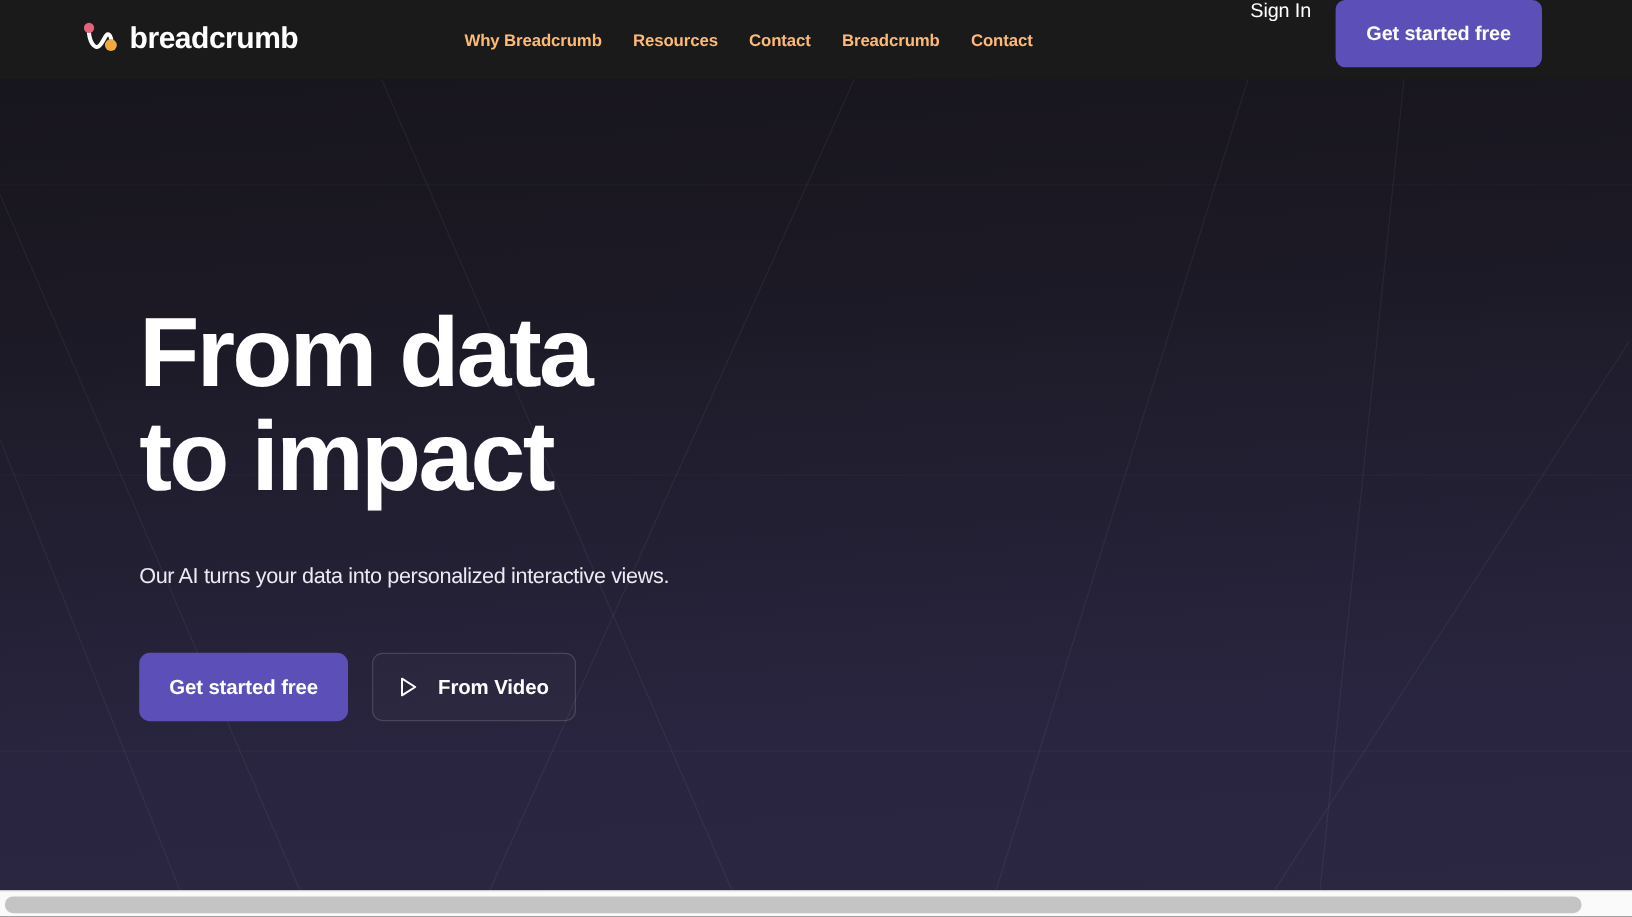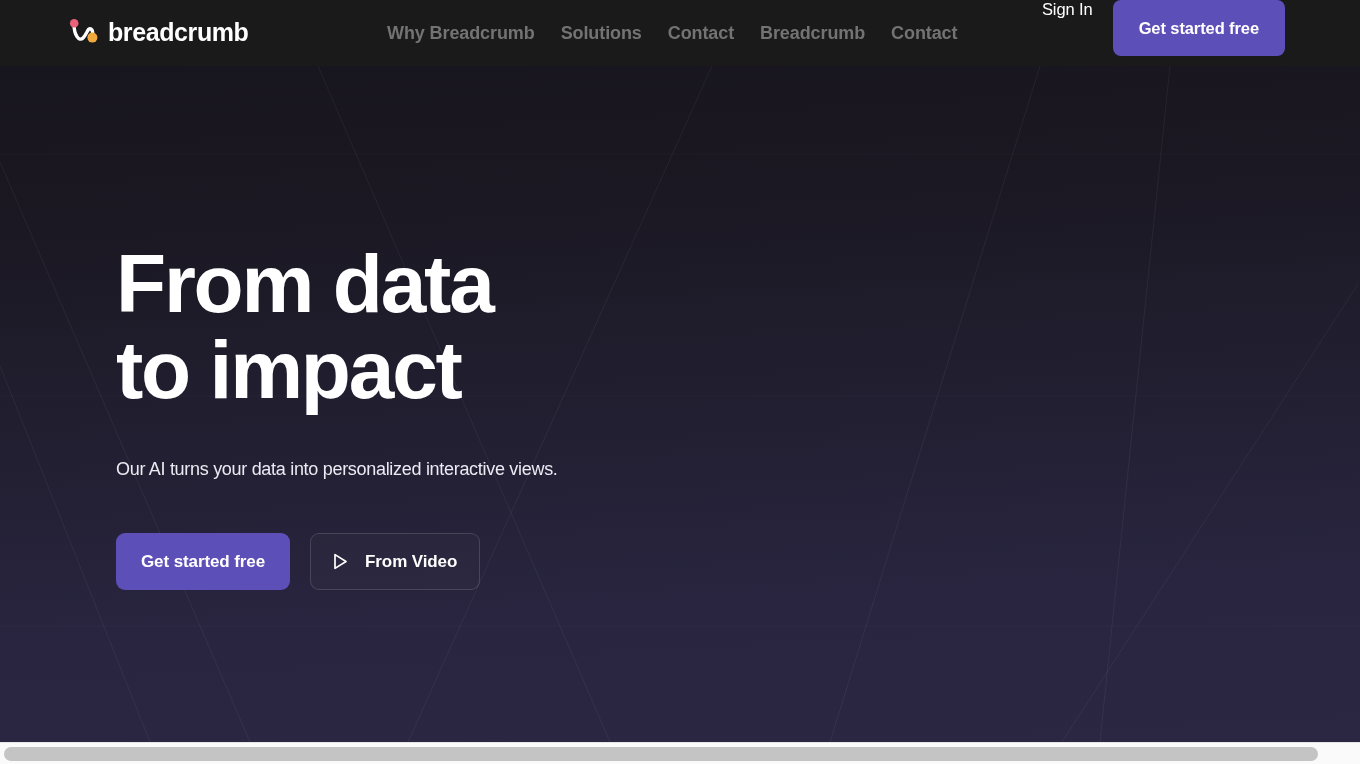--- a/index.html
+++ b/index.html
@@ -57,22 +57,22 @@
   .nav {
     position: absolute;
     left: 387px;
     top: 0;
     height: 66px;
     display: flex;
     align-items: center;
     gap: 26px;
   }
   .nav-link {
-    color: #737373;
-    font-size: 18px;
+    color: #fdba74;
+    font-size: 14px;
     font-weight: bold;
     letter-spacing: -0.1px;
     white-space: nowrap;
     cursor: pointer;
     text-decoration: none;
   }
 
   .header-right {
     position: absolute;
     right: 75px;
@@ -121,21 +121,21 @@
     position: absolute;
     top: 0; left: 0;
     width: 1360px;
     height: 676px;
     pointer-events: none;
   }
 
   .hero-content {
     position: absolute;
     left: 116px;
-    top: 175px;
+    top: 186px;
     width: 620px;
     z-index: 3;
   }
 
   .headline {
     color: #ffffff;
     font-size: 82px;
     font-weight: bold;
     line-height: 86px;
     letter-spacing: -2.2px;
@@ -229,21 +229,21 @@
           <path d="M8 7 C8 18, 13 25, 17 21 C21 17, 22 10, 25 12 C27 13.4, 27 17, 26 19" fill="none" stroke="#ffffff" stroke-width="3.4" stroke-linecap="round"></path>
           <circle cx="8.2" cy="6.2" r="4.3" fill="#e8607a"></circle>
           <circle cx="26.4" cy="20.6" r="5.0" fill="#f0a93c"></circle>
         </svg>
       </span>
       <span class="brand-name">breadcrumb</span>
     </div>
 
     <nav class="nav">
       <span class="nav-link">Why Breadcrumb</span>
-      <span class="nav-link">Solutions</span>
+      <span class="nav-link">Resources</span>
       <span class="nav-link">Contact</span>
       <span class="nav-link">Breadcrumb</span>
       <span class="nav-link">Contact</span>
     </nav>
 
     <div class="header-right">
       <span class="signin">Sign In</span>
       <button class="btn-primary-nav">Get started free</button>
     </div>
 

